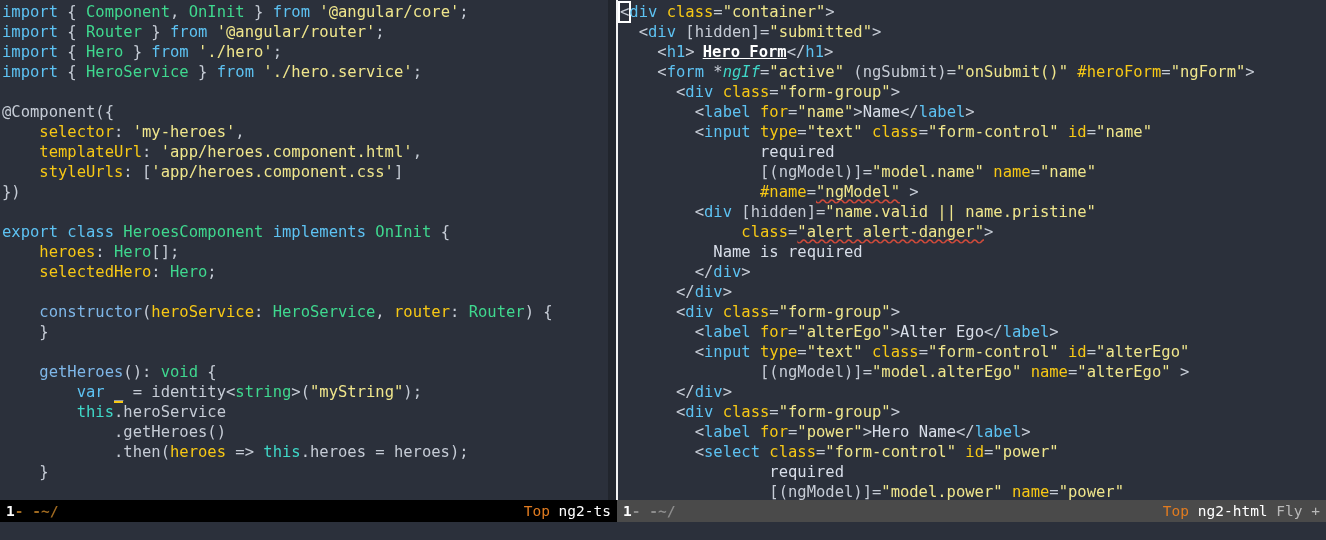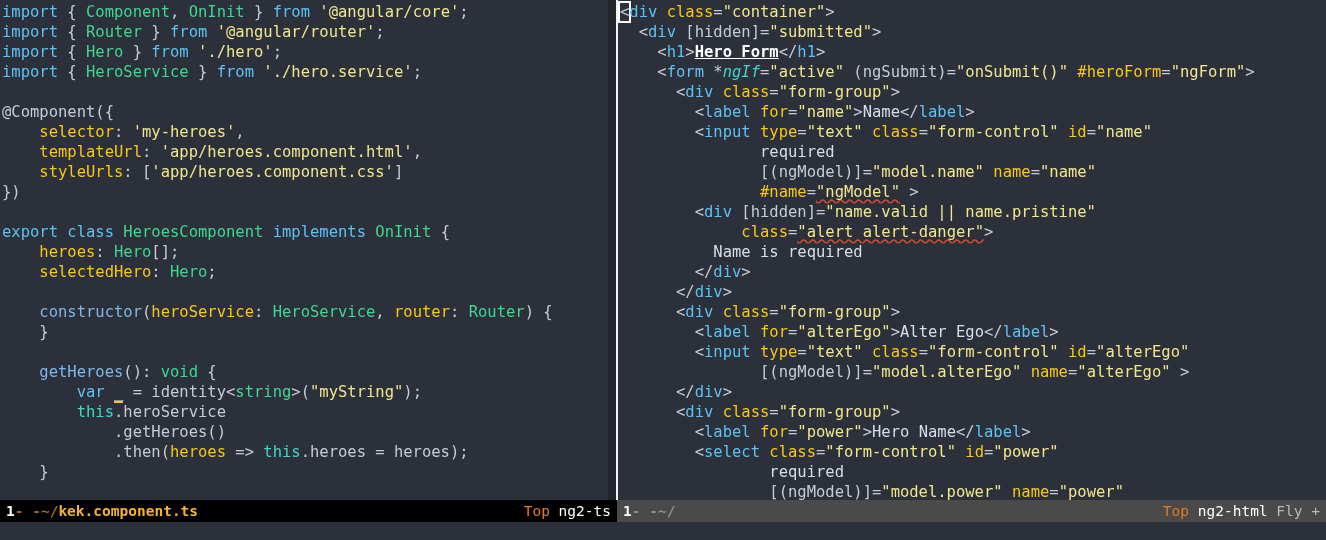--- a/index.html
+++ b/index.html
@@ -71,21 +71,21 @@
   .t-plain     { color: #c6ccd6; }
   .t-punc      { color: #c6ccd6; }
 
   .h-tag       { color: #5dc2f2; text-align: right; }  
   .h-attr      { color: #f7c815; }  
   .h-val       { color: #f0e68c; }  
   .h-dir       { color: #3fd8c8; font-style: italic; }  
   .h-ref       { color: #f7c815; }  
   .h-plain     { color: #c6ccd6; }
   .h-text      { color: #d8dee9; }
-  .h-bold      { color: #ffffff; font-weight: bold; text-decoration: underline; }
+  .h-bold      { color: #ffffff; font-weight: bold; text-decoration: underline; margin-left: 8px; }
 
   
   .squiggle {
     text-decoration: underline;
     text-decoration-color: #d04a3a;
     text-decoration-style: wavy;
     text-decoration-skip-ink: none;
   }
   
   .uline-y {
@@ -202,21 +202,20 @@
       <span class="h-plain">&lt;</span><span class="h-tag">div </span><span class="h-attr">class</span><span class="h-plain">=</span><span class="h-val">"form-group"</span><span class="h-plain">&gt;</span>
         <span class="h-plain">&lt;</span><span class="h-tag">label </span><span class="h-attr">for</span><span class="h-plain">=</span><span class="h-val">"power"</span><span class="h-plain">&gt;</span><span class="h-text">Hero Name</span><span class="h-plain">&lt;/</span><span class="h-tag">label</span><span class="h-plain">&gt;</span>
         <span class="h-plain">&lt;</span><span class="h-tag">select </span><span class="h-attr">class</span><span class="h-plain">=</span><span class="h-val">"form-control"</span><span class="h-plain"> </span><span class="h-attr">id</span><span class="h-plain">=</span><span class="h-val">"power"</span>
                 <span class="h-text">required</span>
                 <span class="h-plain">[(ngModel)]=</span><span class="h-val">"model.power"</span><span class="h-plain"> </span><span class="h-attr">name</span><span class="h-plain">=</span><span class="h-val">"power"</span></div>
   </div>
 
   <div class="modeline" id="modeline-left">
     <span class="ml-num">1</span>
     <span class="ml-dash">-  -~/</span>
-      <span class="ml-file">kek.component.ts</span>
     <span class="ml-spacer"></span>
     <span class="ml-pos">Top</span>
     <span>&nbsp;</span>
     <span class="ml-mode">ng2-ts</span>
   </div>
 
   <div class="modeline" id="modeline-right">
     <span class="ml-num">1</span>
     <span class="ml-dash">-  -~/</span>
     <span class="ml-spacer"></span>

